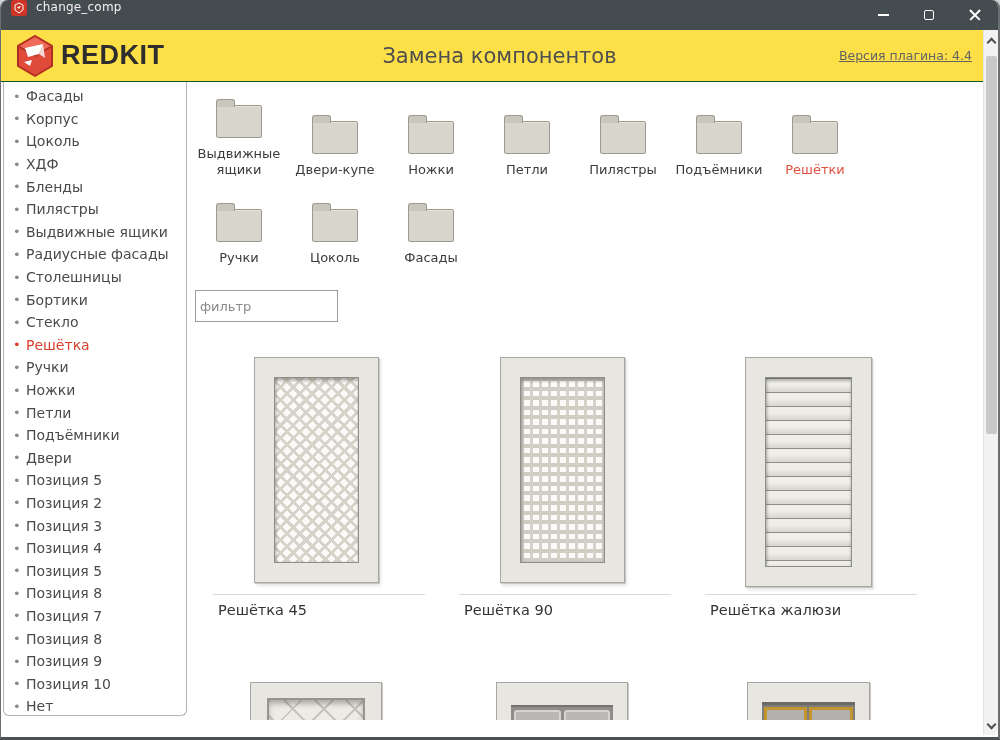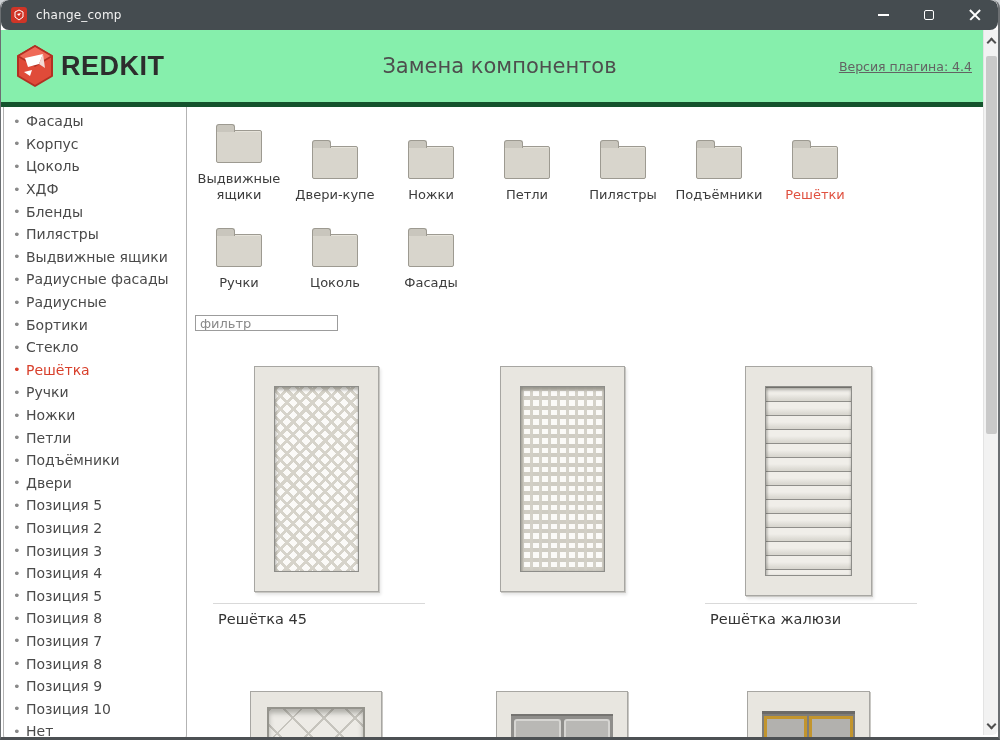--- a/index.html
+++ b/index.html
@@ -8,42 +8,42 @@
 
   .window {
     width:1000px; height:740px; position:relative; overflow:hidden;
     background:#fff; border-radius:8px 8px 0 0;
     border-left:1px solid #6b6f72; border-right:2px solid #6b6f72;
     border-bottom:3px solid #4d5154;
   }
 
   
   .titlebar {
-    height:30px; background:#454c50; display:flex; align-items:center;
-    padding:0 0 0 10px; color:#fff;border-radius:8px;
+    height:30px; background:#454c50; display:flex; align-items:flex-start;
+    padding:0 0 0 10px; color:#fff;
   }
   .app-icon { width:16px; height:16px; border-radius:3px; background:#cf3527;
     display:inline-flex; align-items:center; justify-content:center; margin-right:9px; }
   .app-icon svg { display:block; }
   .titlebar-title { font-size:12px; color:#f2f2f2; letter-spacing:.2px; }
   .win-controls { margin-left:auto; display:flex; height:100%; }
   .win-btn { width:46px; height:100%; display:flex; align-items:center; justify-content:center; cursor:default; }
   .glyph-min { width:11px; height:1.5px; background:#fff; display:block; }
   .glyph-max { width:10px; height:10px; border:1.5px solid #fff; border-radius:2px; display:block; }
   .glyph-close { position:relative; width:12px; height:12px; display:block; }
   .glyph-close::before,.glyph-close::after{
     content:""; position:absolute; left:-1px; top:5px; width:14px; height:1.5px; background:#fff; }
   .glyph-close::before{ transform:rotate(45deg);} .glyph-close::after{ transform:rotate(-45deg);}
 
   
   .chrome-body { position:relative; height:707px; background:#fff; }
 
   .header {
-    height:77px; display:flex; align-items:center; padding:0 26px 0 14px;
-    border-bottom:5px solid #14532d; position:relative; background:#86efac;
+    height:52px; display:flex; align-items:center; padding:0 26px 0 14px;
+    border-bottom:1px solid #14532d; position:relative; background:#fde047;
   }
   .logo { display:flex; align-items:center; gap:6px; z-index:2; }
   .logo-text { font-family:"Liberation Sans",sans-serif; font-size:27px; font-weight:700; color:#2d2d2d; letter-spacing:.5px; }
   .header-title {
     position:absolute; left:0; right:0; text-align:center; font-size:21px; color:#4e4e4e; pointer-events:none;
   }
   .header-version { margin-left:auto; font-size:12.5px; color:#636363; z-index:2;text-decoration:underline; }
 
   .layout { display:flex; height:638px; }
 
@@ -66,21 +66,21 @@
   .folder-cell { width:96px; flex:none; display:flex; flex-direction:column; align-items:center; justify-content:flex-end; min-height:88px; cursor:pointer; }
   .folders-row.row2 .folder-cell{ min-height:76px; }
   .folder-ico { width:46px; height:33px; background:#d8d5cc; border:1px solid #9d9a91; border-radius:2px; position:relative; margin-bottom:8px;
     box-shadow: inset 0 1px 0 #e6e3da; }
   .folder-ico::before { content:""; position:absolute; top:-7px; left:-1px; width:17px; height:7px;
     background:#c9c6bd; border:1px solid #9d9a91; border-bottom:none; border-radius:3px 3px 0 0; }
   .folder-label { font-size:13px; line-height:16px; color:#3c3c3c; text-align:center; max-width:92px; }
   .folder-cell.active .folder-label { color:#e05140; }
 
   .filter-input {
-    display:block; margin-top:24px; margin-left:4px; width:143px; height:16px;
+    display:block; margin-top:24px; margin-left:4px; width:143px; height:32px;
     border:1px solid #9c9c9c; border-radius:0; font-size:13px; padding:1px 4px; color:#444;
     font-family:"DejaVu Sans","Liberation Sans",sans-serif; outline:none;
   }
   .filter-input::placeholder { color:#8a8a8a; }
 
   .products { display:grid; grid-template-columns:246px 246px 246px; margin-top:22px; margin-left:2px; }
   .img-wrap { height:250px; display:flex; align-items:flex-start; justify-content:center; padding-top:13px; }
   .panel { width:125px; height:226px; position:relative; background:#e8e6e0;
     border:1px solid #a7a6a2; box-shadow:1px 1px 0 #c9c8c4, 2px 3px 3px rgba(0,0,0,.10); }
   .product-card:nth-child(3) .panel { width:127px; height:230px; }
@@ -197,21 +197,21 @@
           <div class="side-item">
             <span class="bullet">•</span>
             <span class="side-label">Выдвижные ящики</span>
           </div>
           <div class="side-item">
             <span class="bullet">•</span>
             <span class="side-label">Радиусные фасады</span>
           </div>
           <div class="side-item">
             <span class="bullet">•</span>
-            <span class="side-label">Радиусные</span>
+            <span class="side-label">Столешницы</span>
           </div>
           <div class="side-item">
             <span class="bullet">•</span>
             <span class="side-label">Бортики</span>
           </div>
           <div class="side-item">
             <span class="bullet">•</span>
             <span class="side-label">Стекло</span>
           </div>
           <div class="side-item active">
@@ -340,20 +340,21 @@
                 </div>
               </div>
               <div class="card-footer">Решётка 45</div>
             </div>
             <div class="product-card pattern-lattice90">
               <div class="img-wrap">
                 <div class="panel">
                   <div class="panel-inner"></div>
                 </div>
               </div>
+              <div class="card-footer">Решётка 90</div>
             </div>
             <div class="product-card pattern-louvers">
               <div class="img-wrap">
                 <div class="panel">
                   <div class="panel-inner"></div>
                 </div>
               </div>
               <div class="card-footer">Решётка жалюзи</div>
             </div>
           </div>

